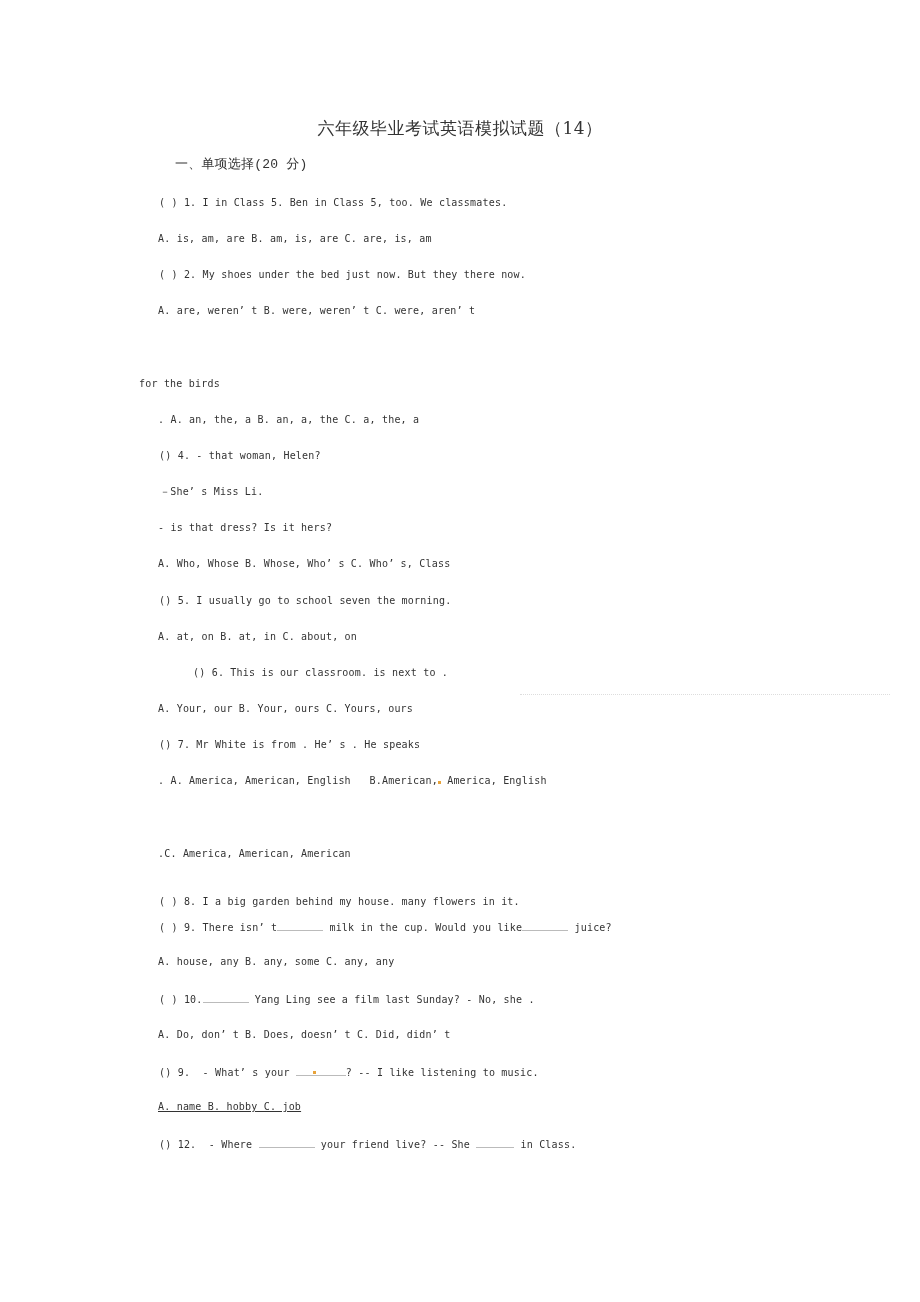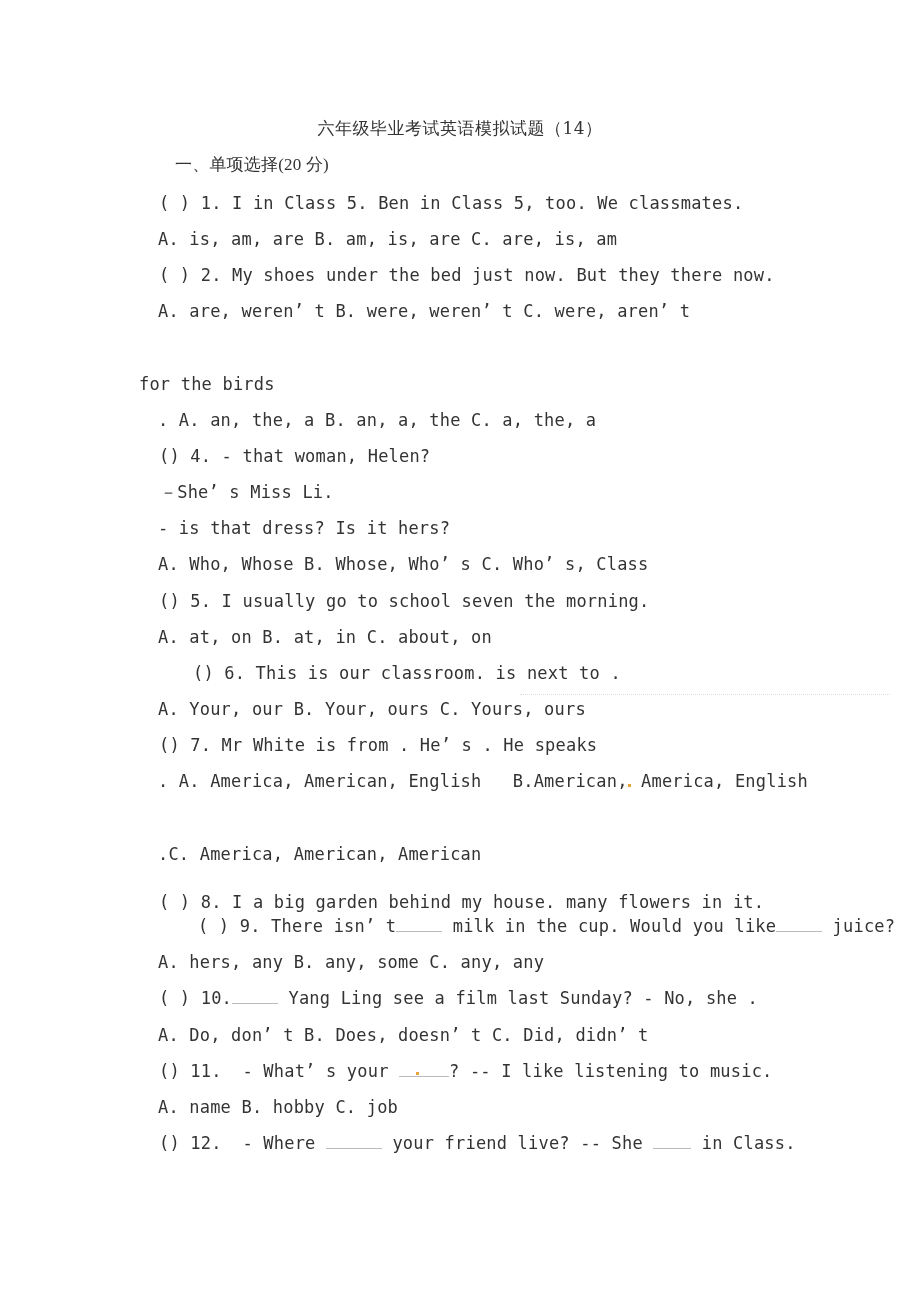--- a/index.html
+++ b/index.html
@@ -1,22 +1,22 @@
 <!DOCTYPE html>
 <html><head>
 <meta charset="utf-8">
 <style>
   html, body { margin: 0; padding: 0; background: #ffffff; }
   body { width: 920px; height: 1302px; position: relative; overflow: hidden;
          font-family: "DejaVu Sans Mono", "Liberation Mono", monospace; color: #333333; }
   .page { position: absolute; left: 0; top: 0; width: 912px; height: 1302px; }
   .title { position: absolute; top: 117px; left: 0; width: 920px; text-align: center;
            font-family: "DejaVu Serif", "Liberation Serif", serif; font-size: 17px; letter-spacing: 0.5px; }
-  .line { position: absolute; white-space: pre; font-size: 17px; line-height: 20px; letter-spacing: 0.2px; }
-  .section { font-family: Liberation Serif, serif; font-size: 17px; }
+  .line { position: absolute; white-space: pre; font-size: 10px; line-height: 20px; letter-spacing: 0.2px; }
+  .section { font-family: Liberation Mono, monospace; font-size: 13px; }
   .dotted-rule { position: absolute; left: 520px; top: 694px; width: 370px; height: 0;
                  border-top: 1px dotted #dddddd; }
   .mark { display: inline-block; width: 3px; height: 3px; background: #e8a33a; vertical-align: baseline; }
   .blank { display: inline-block; border-bottom: 1px solid #bbbbbb; height: 14px; vertical-align: baseline; }
 </style>
 </head>
 <body>
 
 <div class="page">
   <div class="title">六年级毕业考试英语模拟试题（14）</div>
@@ -43,23 +43,23 @@
   <div class="line" style="left:159px; top:663px;margin-left:34px;">() 6. This is our classroom. is next to .</div>
   <div class="dotted-rule"></div>
   <div class="line" style="left:158px; top:699px;">A. Your, our B. Your, ours C. Yours, ours</div>
 
   <div class="line" style="left:159px; top:735px;">() 7. Mr White is from . He’ s . He speaks</div>
   <div class="line" style="left:158px; top:771px;"><span>. A. America, American, English   B.American,</span><span class="mark"></span><span> America, English</span></div>
   <div class="line" style="left:158px; top:808px;margin-top:36px;">.C. America, American, American</div>
 
   <div class="line" style="left:159px; top:844px;margin-top:48px;">( ) 8. I a big garden behind my house. many flowers in it.</div>
 
-  <div class="line" style="left:159px; top:916px;margin-left:39px;"><span>( ) 9. There isn’ t</span><span class="blank" style="width:46px;"></span><span> milk in the cup. Would you like</span><span class="blank" style="width:46px;"></span><span> juice?</span></div>
-  <div class="line" style="left:158px; top:952px;">A. hers, any B. any, some C. any, any</div>
+  <div class="line" style="left:159px; top:916px;"><span>( ) 9. There isn’ t</span><span class="blank" style="width:46px;"></span><span> milk in the cup. Would you like</span><span class="blank" style="width:46px;"></span><span> juice?</span></div>
+  <div class="line" style="left:158px; top:952px;">A. house, any B. any, some C. any, any</div>
 
   <div class="line" style="left:159px; top:988px;text-align:center;"><span>( ) 10.</span><span class="blank" style="width:46px;"></span><span> Yang Ling see a film last Sunday? - No, she .</span></div>
   <div class="line" style="left:158px; top:1025px;">A. Do, don’ t B. Does, doesn’ t C. Did, didn’ t</div>
 
-  <div class="line" style="left:159px; top:1061px;"><span>() 11.  - What’ s your </span><span class="blank" style="width:50px; position:relative;"><span class="mark" style="position:absolute; left:17px; bottom:1px;"></span></span><span>? -- I like listening to music.</span></div>
-  <div class="line" style="left:158px; top:1097px;">A. name B. hobby C. job</div>
+  <div class="line" style="left:159px; top:1061px;"><span>() 9.  - What’ s your </span><span class="blank" style="width:50px; position:relative;"><span class="mark" style="position:absolute; left:17px; bottom:1px;"></span></span><span>? -- I like listening to music.</span></div>
+  <div class="line" style="left:158px; top:1097px;text-decoration:underline;">A. name B. hobby C. job</div>
 
   <div class="line" style="left:159px; top:1133px;"><span>() 12.  - Where </span><span class="blank" style="width:56px;"></span><span> your friend live? -- She </span><span class="blank" style="width:38px;"></span><span> in Class.</span></div>
 </div>
 
 </body></html>

